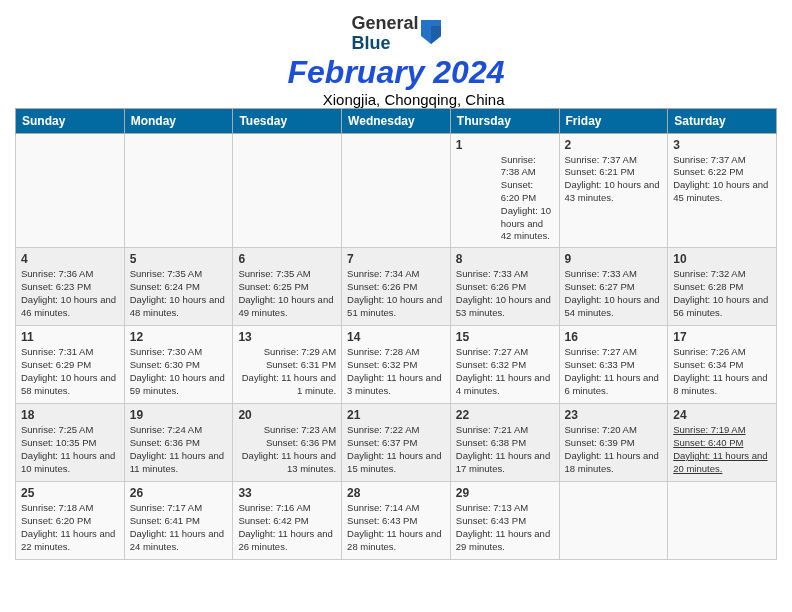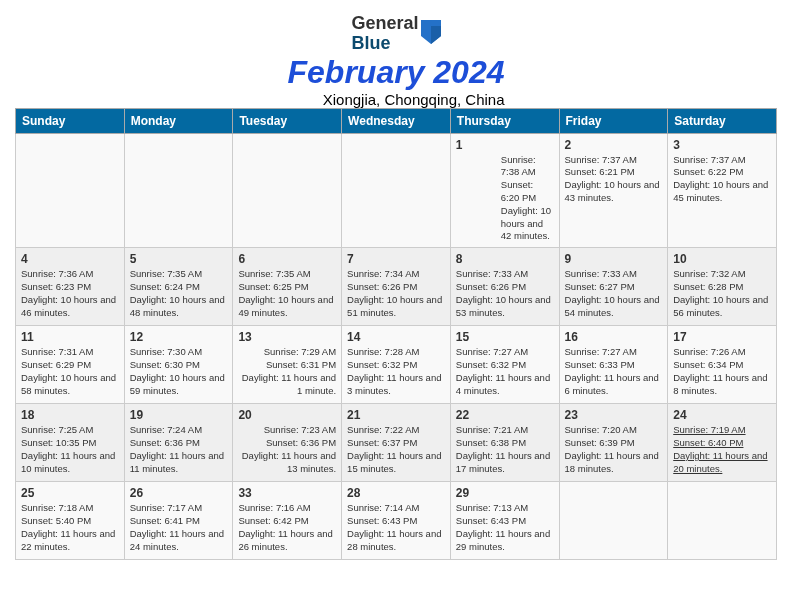--- a/index.html
+++ b/index.html
@@ -287,21 +287,21 @@
             <span class="day-number">24</span>
             <div class="day-info" style="white-space: pre-line; text-decoration: underline;">Sunrise: 7:19 AM
 Sunset: 6:40 PM
 Daylight: 11 hours and 20 minutes.</div>
           </td>
         </tr>
         <tr>
           <td>
             <span class="day-number">25</span>
             <div class="day-info" style="white-space: pre-line;">Sunrise: 7:18 AM
-Sunset: 5:40 PM
+Sunset: 6:20 PM
 Daylight: 11 hours and 22 minutes.</div>
           </td>
           <td>
             <span class="day-number">26</span>
             <div class="day-info" style="white-space: pre-line;">Sunrise: 7:17 AM
 Sunset: 6:41 PM
 Daylight: 11 hours and 24 minutes.</div>
           </td>
           <td>
             <span class="day-number">33</span>

